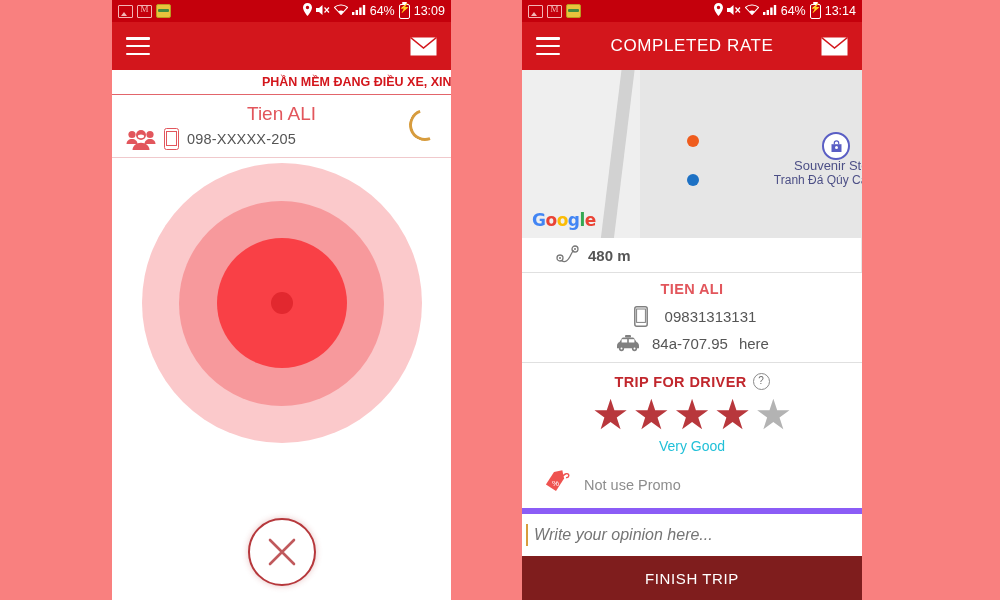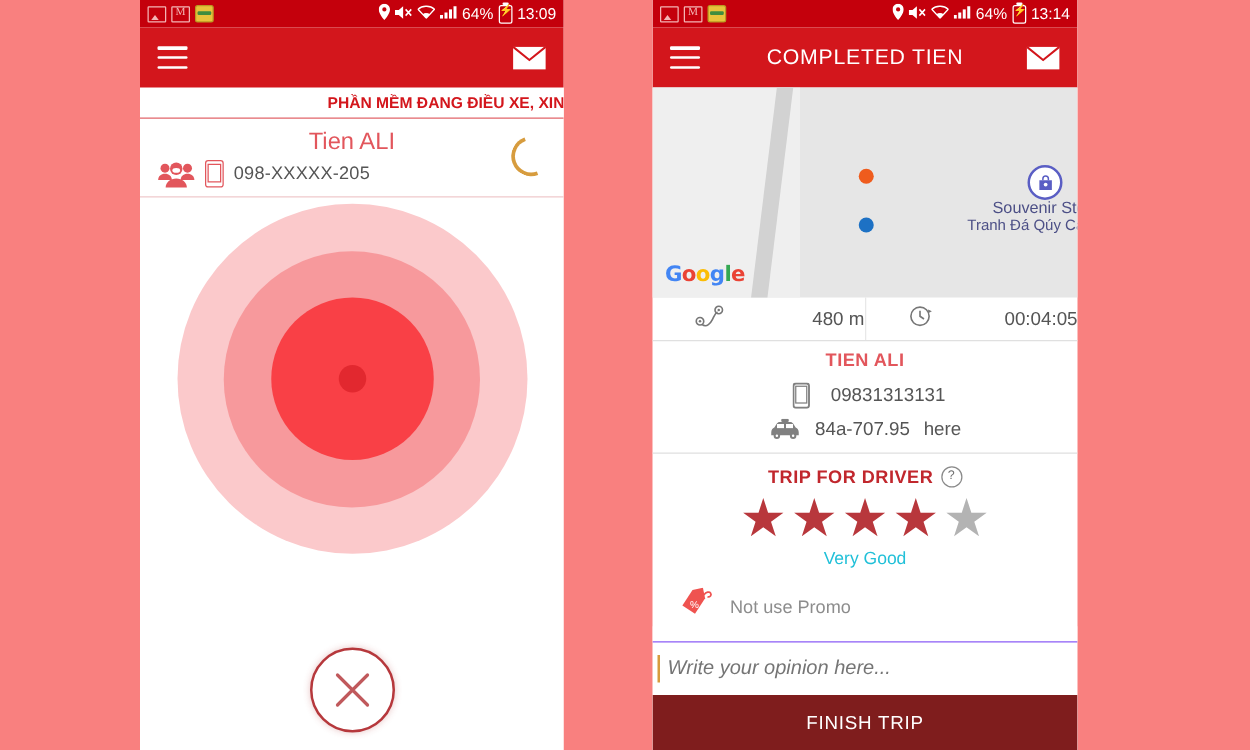--- a/index.html
+++ b/index.html
@@ -135,21 +135,21 @@
     position:absolute;left:10px;bottom:8px;font-size:17px;font-weight:bold;letter-spacing:-.5px;
     font-family:"DejaVu Sans", sans-serif;
   }
   .gmaps-logo i{font-style:normal;}
   .g1{color:#4285f4}.g2{color:#ea4335}.g3{color:#fbbc05}.g4{color:#4285f4}.g5{color:#34a853}.g6{color:#ea4335}
 
   
   .stats{
     flex:0 0 34px;display:flex;border-bottom:1px solid #e0e0e0;align-items:center;font-size:15px;color:#555;
   }
-  .stat{flex:1;display:flex;align-items:center;justify-content:space-between;gap:8px;padding-left:34px;}
+  .stat{flex:1;display:flex;align-items:center;justify-content:flex-start;gap:8px;padding-left:34px;font-weight:bold;}
   .stat:first-child{border-right:1px solid #e8e8e8;height:100%;}
 
   .driver{padding:8px 0 10px 0;border-bottom:1px solid #e0e0e0;text-align:center;}
   .driver-name{color:#e2565c;font-size:14.5px;font-weight:bold;letter-spacing:.4px;margin-bottom:9px;}
   .driver-row{display:flex;align-items:center;justify-content:center;gap:11px;font-size:15px;color:#555;margin-bottom:8px;}
   .driver-row:last-child{margin-bottom:0;}
   .driver-row .ic{width:26px;display:flex;justify-content:center;}
 
   .rate{padding:10px 0 6px 0;text-align:center;}
   .rate-title{
@@ -164,21 +164,21 @@
   .star{font-size:42px;line-height:42px;cursor:pointer;}
   .star.on{color:#b8373c;}
   .star.off{color:#b3b3b3;}
   .rate-label{color:#21c0d8;font-size:14px;margin-top:2px;}
 
   .promo{display:flex;align-items:center;gap:12px;padding:10px 0 0 22px;}
   .promo-text{color:#8d8d8d;font-size:14.5px;}
 
   .spacer{flex:1 1 auto;background:#fff;}
   .opinion{
-    flex:0 0 42px;display:flex;align-items:center;border-top:1px solid #8b5cf6;
+    flex:0 0 42px;display:flex;align-items:center;border-top:6px solid #8b5cf6;
     padding-left:4px;
   }
   .caret{width:2px;height:22px;background:#d79c3e;margin-right:4px;}
   .opinion input{
     border:0;outline:0;width:100%;font-size:16px;font-style:italic;color:#8f8f8f;
     font-family:"Liberation Sans", sans-serif;background:transparent;
   }
   .finish{
     flex:0 0 44px;background:#7f1d1d;color:#fff;display:flex;align-items:center;justify-content:center;
     font-size:15px;letter-spacing:.6px;cursor:pointer;
@@ -326,21 +326,21 @@
         <span>13:14</span>
       </div>
     </div>
 
     <div class="appbar">
       <div class="hamburger">
           <i></i>
           <i></i>
           <i></i>
         </div>
-      <div class="appbar-title">COMPLETED TIEN</div>
+      <div class="appbar-title">COMPLETED RATE</div>
       <div class="mail-icon">
         <svg width="27" height="19" viewBox="0 0 27 19">
             <rect x="0.5" y="0.5" width="26" height="18" fill="#fff"></rect>
             <path d="M0.5 0.5L13.5 11 26.5 0.5" fill="none" stroke="#d3161c" stroke-width="1.6"></path>
           </svg>
       </div>
     </div>
 
     <div class="map">
       <div class="map-lightzone"></div>
@@ -367,30 +367,20 @@
           <svg width="24" height="20" viewBox="0 0 24 20">
               <circle cx="4" cy="14" r="3" fill="none" stroke="#777" stroke-width="1.3"></circle>
               <circle cx="4" cy="14" r="1" fill="#777"></circle>
               <circle cx="19" cy="5" r="3" fill="none" stroke="#777" stroke-width="1.3"></circle>
               <circle cx="19" cy="5" r="1" fill="#777"></circle>
               <path d="M5.5 16.5c4 3 7-1 8.5-4s2-5 4-6" fill="none" stroke="#777" stroke-width="1.3"></path>
             </svg>
         </span>
         <span>480 m</span>
       </div>
-      <div class="stat">
-        <span>
-          <svg width="20" height="20" viewBox="0 0 20 20">
-              <circle cx="9" cy="10" r="7.3" fill="none" stroke="#777" stroke-width="1.3"></circle>
-              <path d="M9 5.5V10l3.2 2.2" fill="none" stroke="#777" stroke-width="1.3"></path>
-              <path d="M15.5 4.5l3 1.5-3 1.5z" fill="#777"></path>
-            </svg>
-        </span>
-        <span>00:04:05</span>
-      </div>
     </div>
 
     <div class="driver">
       <div class="driver-name">TIEN ALI</div>
       <div class="driver-row">
         <span class="ic">
           <svg width="14" height="21" viewBox="0 0 14 21">
               <rect x="0.8" y="0.8" width="12.4" height="19.4" rx="2" fill="none" stroke="#808080" stroke-width="1.5"></rect>
               <rect x="2.6" y="3" width="8.8" height="13.4" fill="none" stroke="#808080" stroke-width="1"></rect>
             </svg>

